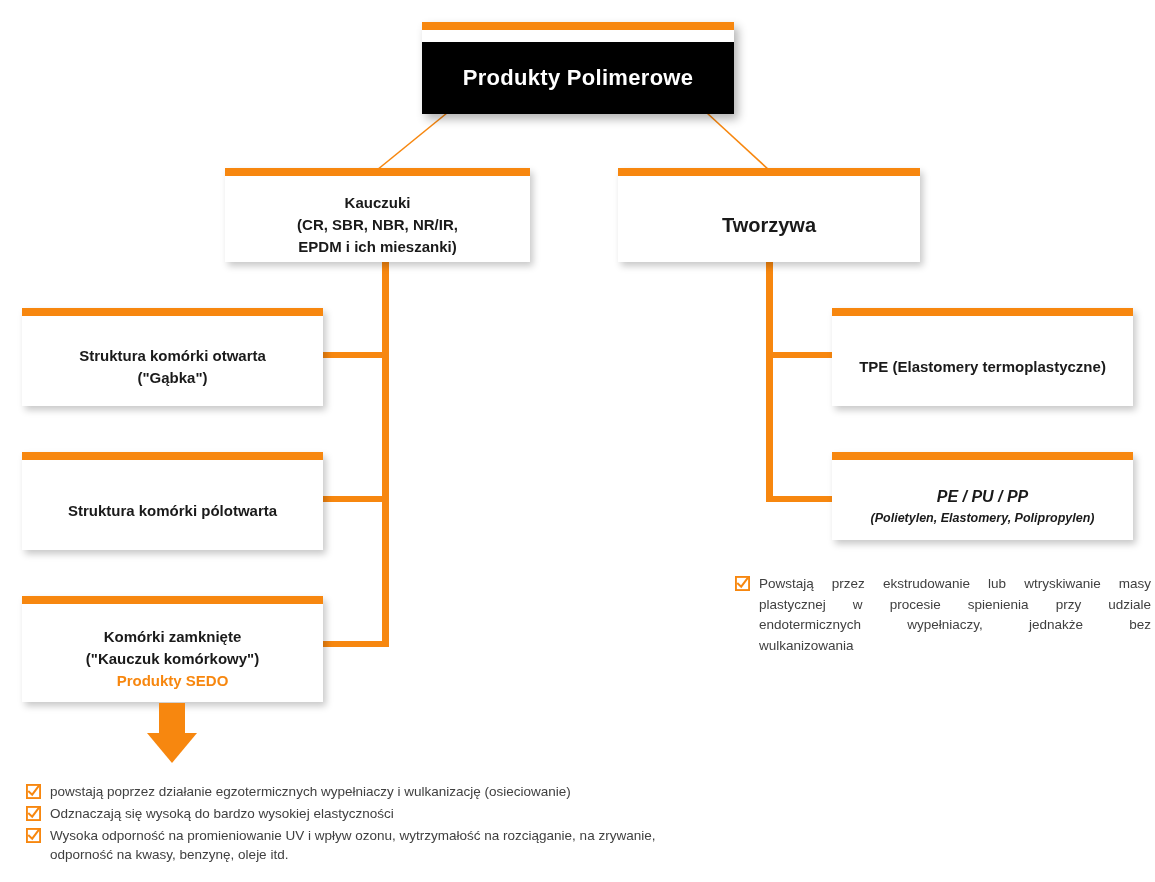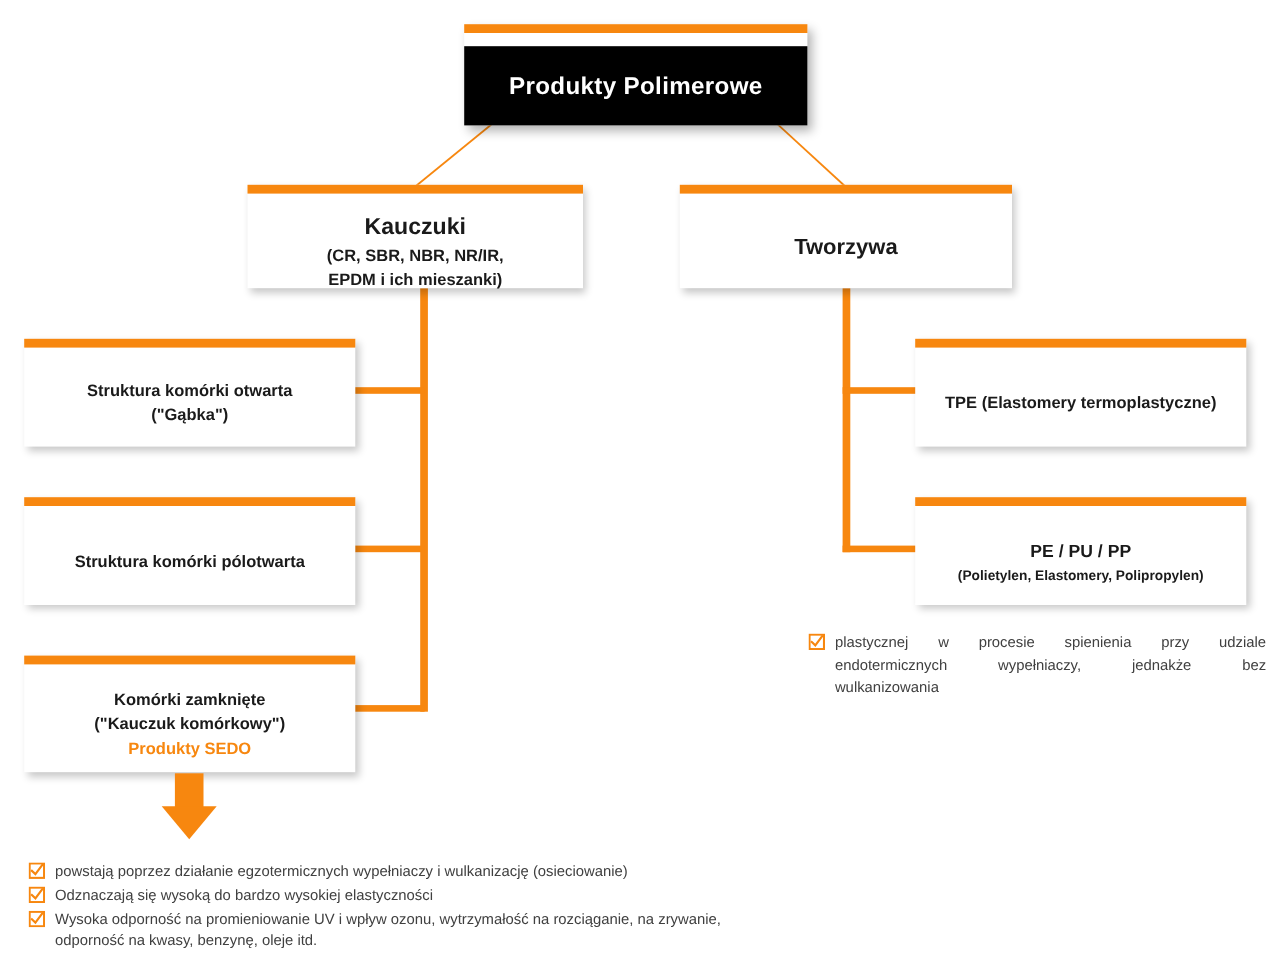--- a/index.html
+++ b/index.html
@@ -155,21 +155,21 @@
   <div class="card root" style="left:422px; top:22px; width:312px; height:92px;">
     <div class="bar"></div>
     <div class="body">
       <div class="ln">Produkty Polimerowe</div>
     </div>
   </div>
 
   <div class="card" style="left:225px; top:168px; width:305px; height:94px;">
     <div class="bar"></div>
     <div class="body">
-      <div class="ln" style="font-size:21px;">Kauczuki</div>
+      <div class="ln" style="font-size:15px;">Kauczuki</div>
       <div class="ln" style="font-size:15px;">(CR, SBR, NBR, NR/IR,</div>
       <div class="ln" style="font-size:15px;">EPDM i ich mieszanki)</div>
     </div>
   </div>
 
   <div class="card" style="left:618px; top:168px; width:302px; height:94px;">
     <div class="bar"></div>
     <div class="body">
       <div class="ln" style="font-size:20px;">Tworzywa</div>
     </div>
@@ -199,40 +199,41 @@
     </div>
   </div>
 
   <div class="card" style="left:832px; top:308px; width:301px; height:98px;">
     <div class="bar"></div>
     <div class="body">
       <div class="ln" style="font-size:15px;">TPE (Elastomery termoplastyczne)</div>
     </div>
   </div>
 
-  <div class="card" style="left:832px; top:452px; width:301px; height:98px;">
+  <div class="card" style="left:832px; top:452px; width:301px; height:88px;font-style:italic;">
     <div class="bar"></div>
     <div class="body">
       <div class="ln" style="font-size:16px;">PE / PU / PP</div>
       <div class="ln sub-small">(Polietylen, Elastomery, Polipropylen)</div>
     </div>
   </div>
 
   <div class="arrow" style="left:146px; top:703px; width:52px; height:60px;">
     <div class="shaft" style="left:13px; top:0; width:26px; height:32px;"></div>
     <div class="head" style="left:1px; top:30px;"></div>
   </div>
 
   <div class="checklist right" style="left:735px; top:574px; width:420px;">
     <div class="chk-item">
       <svg class="chk-box" viewBox="0 0 16 16">
         <rect x="1" y="1" width="14" height="14" fill="#ffffff" stroke="#F7870F" stroke-width="2"></rect>
         <path d="M3.2 8.2 L6.6 11.4 L13.2 2.6" fill="none" stroke="#F7870F" stroke-width="2.1" stroke-linecap="square"></path>
       </svg>
       <div class="chk-text">
+        <span class="l">Powstają przez ekstrudowanie lub wtryskiwanie masy</span>
         <span class="l">plastycznej w procesie spienienia przy udziale</span>
         <span class="l">endotermicznych wypełniaczy, jednakże bez</span>
         <span class="l last">wulkanizowania</span>
       </div>
     </div>
   </div>
 
   <div class="checklist left" style="left:26px; top:782px; width:760px;">
 
     <div class="chk-item">

